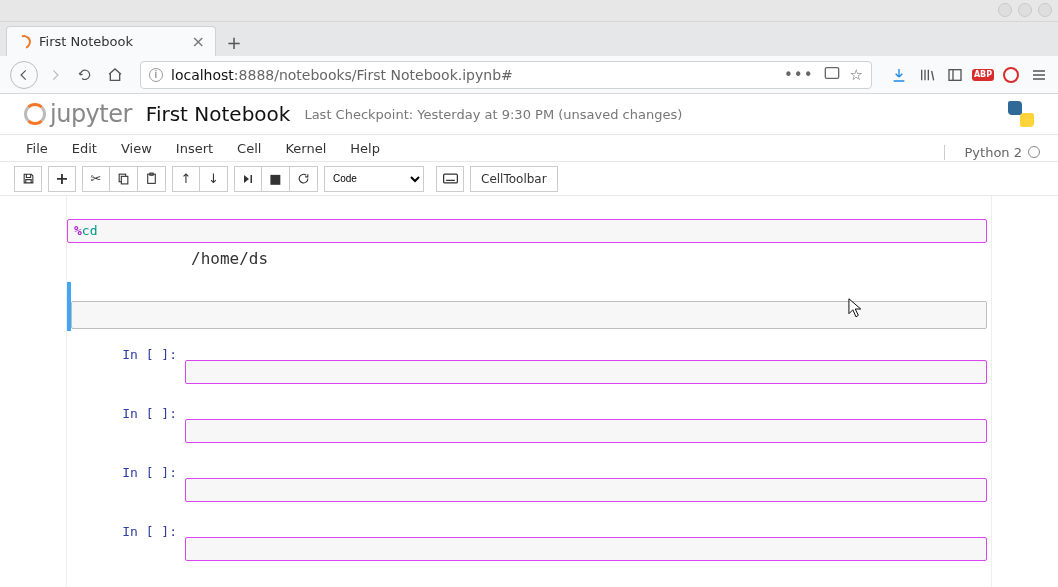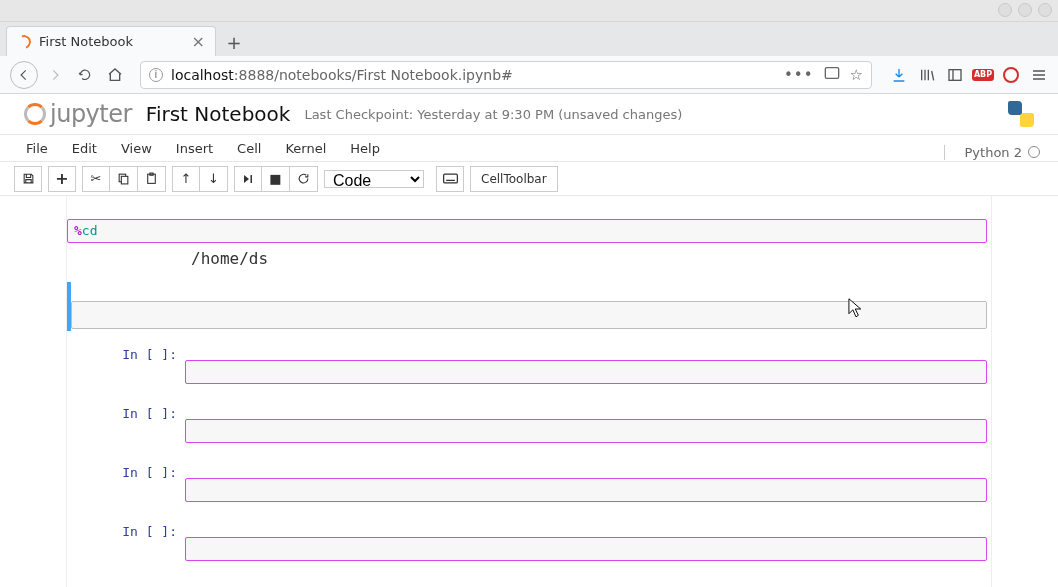--- a/index.html
+++ b/index.html
@@ -133,21 +133,21 @@
     gap: 6px;
     border-bottom:1px solid #e8e8e8;
   }
   .jp-toolbar .grp { display:flex; }
   .jp-toolbar .btn {
     width:28px;height:26px;border:1px solid #ccc;display:flex;align-items:center;justify-content:center;
     background:#fff;font-size:13px;color:#333;
   }
   .jp-toolbar .grp .btn + .btn { border-left:none;}
   .jp-toolbar select.celltype {
-    height:18px;border:1px solid #ccc;background:#fff;font-size:16px;padding:0 4px;min-width:100px;
+    height:26px;border:1px solid #ccc;background:#fff;font-size:10px;padding:0 4px;min-width:100px;
   }
   .jp-toolbar .labelbtn {
     height:26px;border:1px solid #ccc;background:#fff;font-size:12px;padding:0 10px;display:flex;align-items:center;
   }
   
   .jp-body {
     background:#fff;
     padding: 0;
     height: calc(100% - 40px - 28px - 34px);
     overflow:auto;

